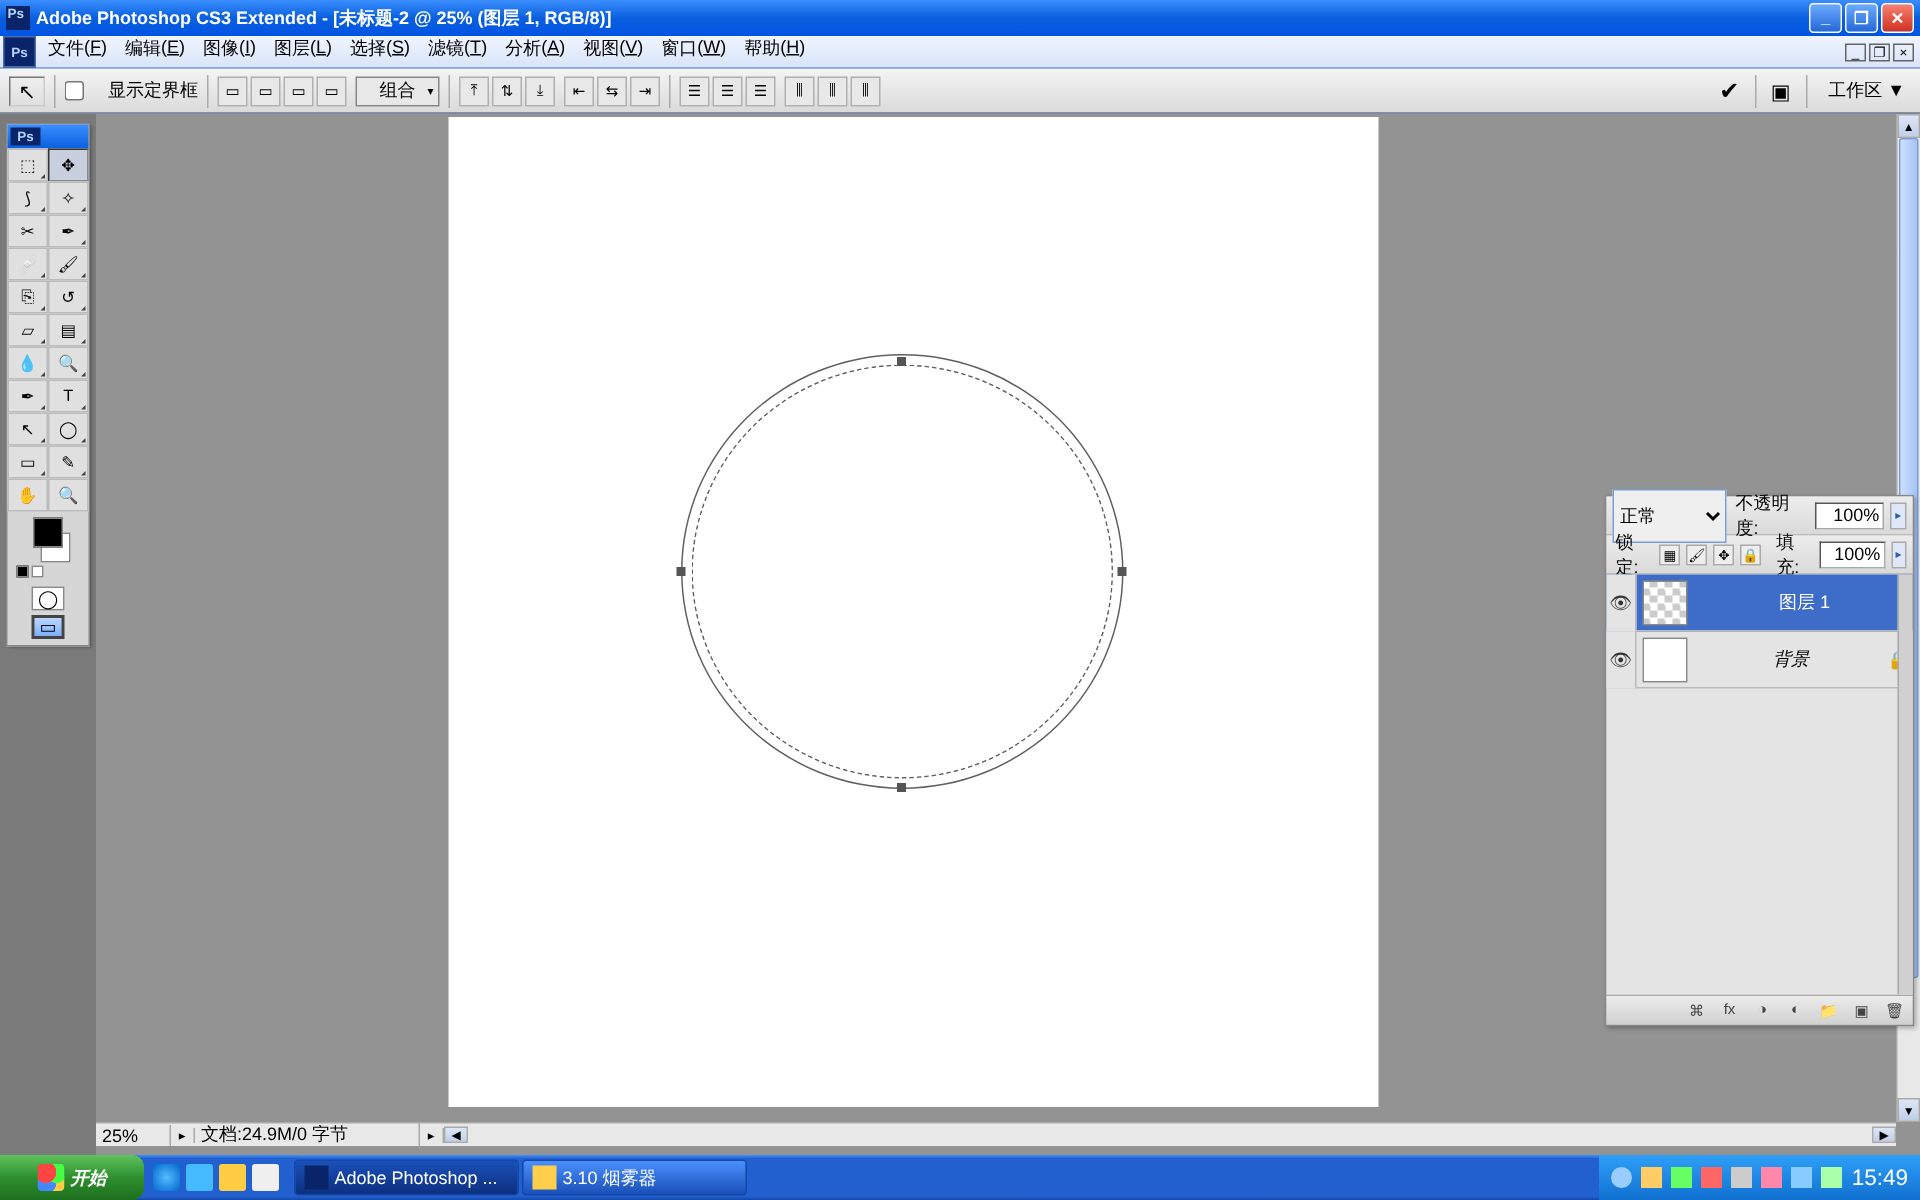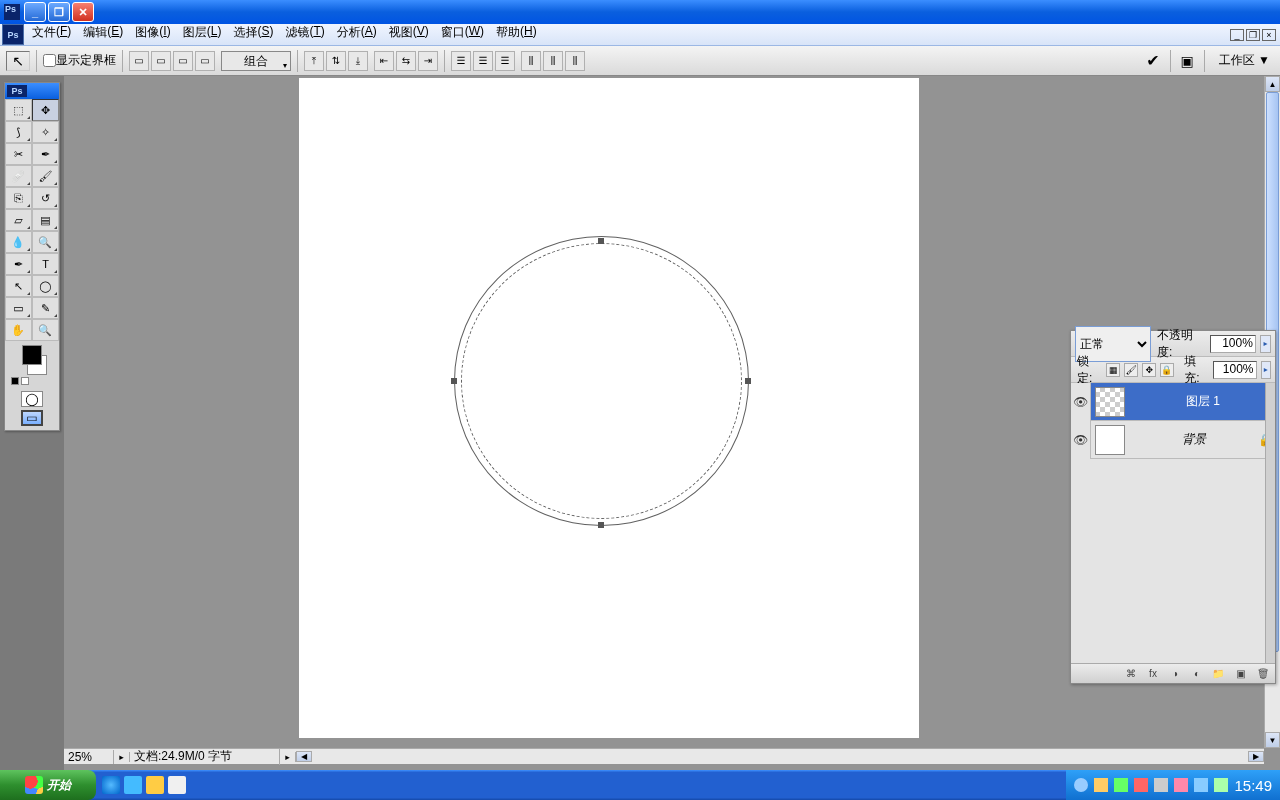--- a/index.html
+++ b/index.html
@@ -20,25 +20,25 @@
 .menubar .menuitem { padding: 0 6px; display: flex; color: #000; cursor: default; }
 .menubar .menuitem u { text-decoration: underline; }
 .menubar .spacer { flex: 1; }
 .menubar .mdi { display: flex; align-items: center; gap: 2px; padding-right: 4px; }
 .menubar .mdi .b { width: 14px; height: 12px; border: 1px solid #666; display: flex; align-items: center; justify-content: center; font-size: 9px; }
 
 
 .optionsbar { height: 30px; background: linear-gradient(to bottom, #F4F4F4, #DADADA); border-bottom: 1px solid #888; display: flex; align-items: center; padding: 0 6px; gap: 6px; }
 .optionsbar .sep { width: 1px; height: 22px; background: #AAA; }
 .optionsbar .toolind { width: 24px; height: 20px; display: flex; align-items: center; justify-content: center; border: 1px inset #CCC; }
-.optionsbar .chk { display: flex; align-items: center; gap: 0; justify-content: flex-end; }
+.optionsbar .chk { display: flex; align-items: center; gap: 16px; justify-content: flex-end; }
 .optionsbar .chk input { width: 13px; height: 13px; }
 .optionsbar .icongroup { display: flex; gap: 2px; }
 .optionsbar .iconbtn { width: 20px; height: 20px; border: 1px solid #B0B0B0; background: #E8E8E8; display: flex; align-items: center; justify-content: center; font-size: 10px; }
-.optionsbar .combobtn { width: 70px; height: 20px; border: 1px solid #888; background: #E8E8E8; display: flex; align-items: flex-end; justify-content: center; position: relative; }
+.optionsbar .combobtn { width: 56px; height: 20px; border: 1px solid #888; background: #E8E8E8; display: flex; align-items: center; justify-content: center; position: relative; }
 .optionsbar .combobtn::after { content: "▾"; position: absolute; right: 3px; font-size: 8px; }
 .optionsbar .rightactions { margin-left: auto; display: flex; align-items: center; gap: 10px; }
 .optionsbar .workspace { padding: 2px 4px; }
 
 
 .mainarea { position: absolute; top: 76px; left: 0; right: 0; bottom: 30px; background: #7A7A7A; }
 
 
 .toolbox { position: absolute; left: 4px; top: 6px; width: 56px; background: #D6D6D6; border: 1px solid #888; box-shadow: 1px 1px 2px rgba(0,0,0,0.3); }
 .toolbox .header { height: 16px; background: linear-gradient(to bottom, #3B8EFF, #0A5FDE); display: flex; align-items: center; padding-left: 2px; }
@@ -111,20 +111,21 @@
 .taskbar .tray .clock { font-size: 15px; }
 
 
 .cursor-arrow::before { content: "↖"; font-size: 14px; color: #000; }
 </style>
 </head>
 <body>
 
 <div class="titlebar">
   <div class="appicon"></div>
+  <div class="title">Adobe Photoshop CS3 Extended - [未标题-2 @ 25% (图层 1, RGB/8)]</div>
   <div class="winbtns">
     <div class="winbtn">_</div>
     <div class="winbtn">❐</div>
     <div class="winbtn close">✕</div>
   </div>
 </div>
 
 <div class="menubar">
   <div class="psicon">Ps</div>
   <div class="menuitem"><span>文件</span>(<u>F</u>)</div>
@@ -318,20 +319,30 @@
   <div class="start">
     <div class="logo"></div>
     <span>开始</span>
   </div>
   <div class="qlaunch">
     <div class="qi" style="background:radial-gradient(circle,#5BF,#06C);"></div>
     <div class="qi" style="background:#4BF;"></div>
     <div class="qi" style="background:#FC4;"></div>
     <div class="qi" style="background:#F0F0F0;"></div>
   </div>
+  <div class="tasks">
+    <div class="task active">
+      <div class="ti" style="background:#0A246A;"></div>
+      <span>Adobe Photoshop ...</span>
+    </div>
+    <div class="task">
+      <div class="ti" style="background:#FFCF4B;"></div>
+      <span>3.10 烟雾器</span>
+    </div>
+  </div>
   <div class="tray">
     <div class="ti" style="background:#9CF;border-radius:50%;"></div>
     <div class="ti" style="background:#FC6;"></div>
     <div class="ti" style="background:#6F6;"></div>
     <div class="ti" style="background:#F66;"></div>
     <div class="ti" style="background:#CCC;"></div>
     <div class="ti" style="background:#F8A;"></div>
     <div class="ti" style="background:#8CF;"></div>
     <div class="ti" style="background:#AFA;"></div>
     <div class="clock">15:49</div>

